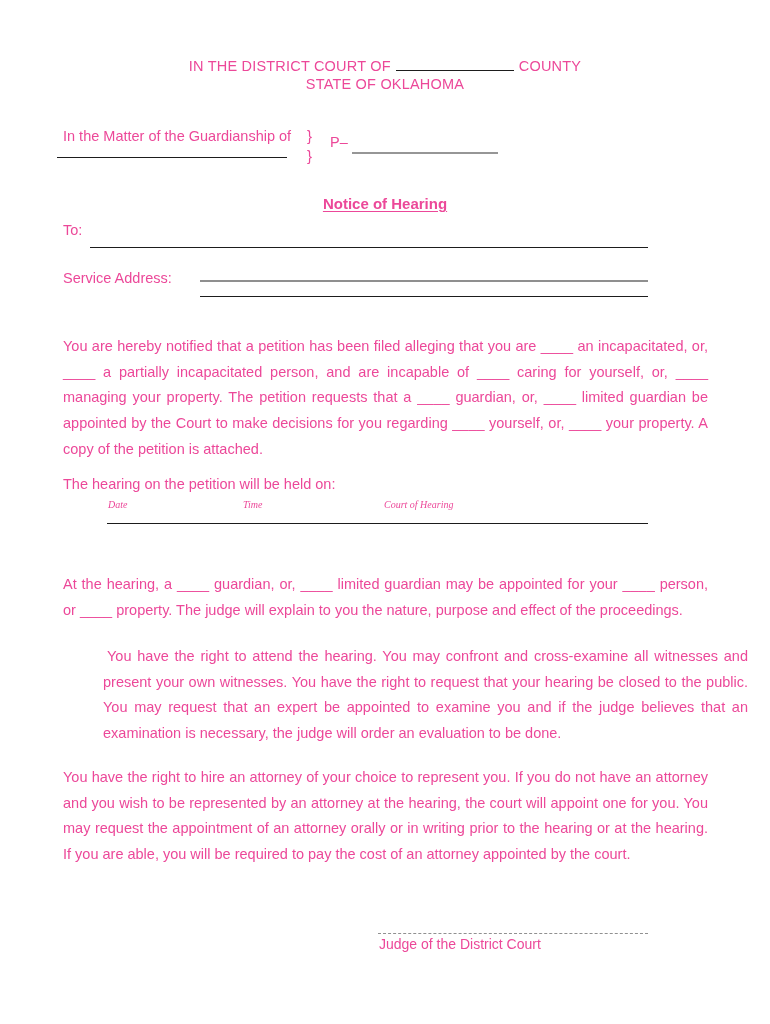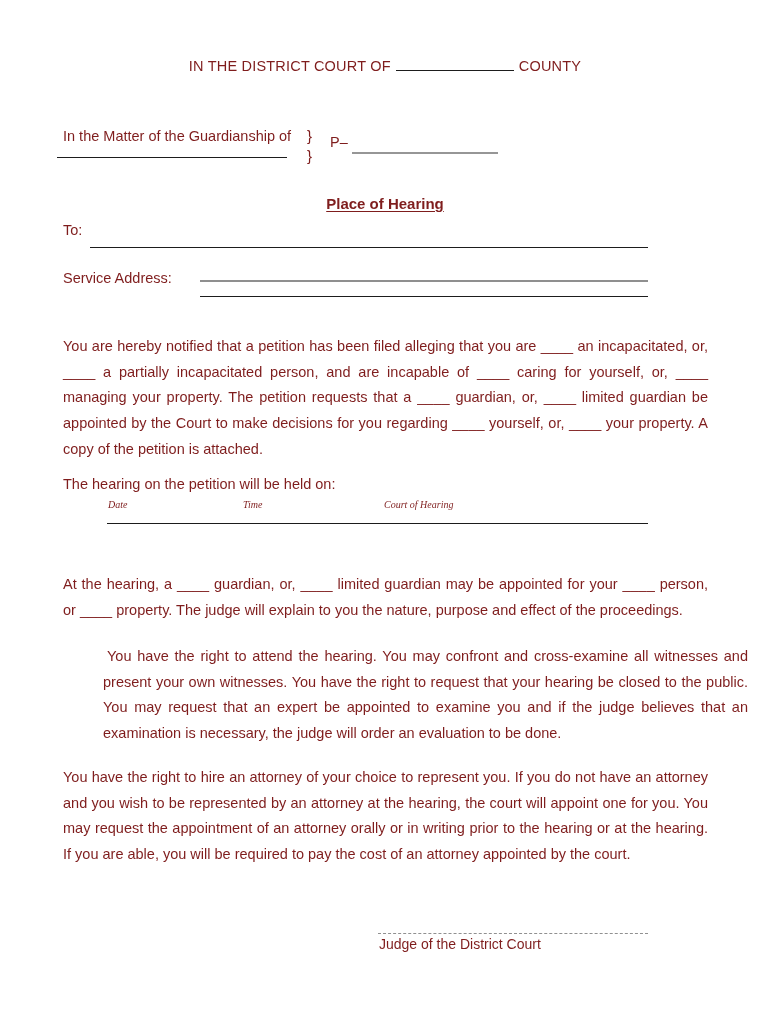--- a/index.html
+++ b/index.html
@@ -1,21 +1,21 @@
 <!DOCTYPE html>
 <html><head>
 <meta charset="utf-8">
 <style>
   html, body { margin: 0; padding: 0; background: #ffffff; }
   .page {
     position: relative;
     width: 770px;
     height: 1024px;
     background: #ffffff;
-    color: #7f1d1d;
+    color: #ec4899;
     font-family: "Liberation Sans", "DejaVu Sans", sans-serif;
     font-size: 14.5px;
     overflow: hidden;
   }
   .abs { position: absolute; }
 
   
   .court-header { top: 57px; left: 0; width: 100%; text-align: center; line-height: 17.5px; letter-spacing: 0.2px; }
   .inline-blank { display: inline-block; height: 13px; border-bottom: 1.5px solid #1d1d1d; vertical-align: baseline; }
   .county-blank { width: 118px; margin: 0 5px; }
@@ -60,33 +60,34 @@
 </style>
 </head>
 <body>
 
 <div class="page">
 
   <div class="abs court-header">
     <div>
       <span>IN THE DISTRICT COURT OF</span><span class="inline-blank county-blank"></span><span>COUNTY</span>
     </div>
+    <div>STATE OF OKLAHOMA</div>
   </div>
 
   <div class="abs matter-label">In the Matter of the Guardianship of</div>
   <div class="abs matter-blank"></div>
   <div class="abs brace-col">
     <div>}</div>
     <div>}</div>
   </div>
   <div class="abs case-prefix">P–</div>
   <div class="abs case-blank"></div>
 
   <div class="abs notice-title">
-    <span>Place of Hearing</span>
+    <span>Notice of Hearing</span>
   </div>
 
   <div class="abs to-label">To:</div>
   <div class="abs to-blank"></div>
   <div class="abs svc-label">Service Address:</div>
   <div class="abs svc-blank-1"></div>
   <div class="abs svc-blank-2"></div>
 
   <div class="abs para p-notified">You are hereby notified that a petition has been filed alleging that you are ____ an incapacitated, or, ____ a partially incapacitated person, and are incapable of ____ caring for yourself, or, ____ managing your property.  The petition requests that a ____ guardian, or, ____ limited guardian be appointed by the Court to make decisions for you regarding ____ yourself, or, ____ your property.  A copy of the petition is attached.</div>
 

